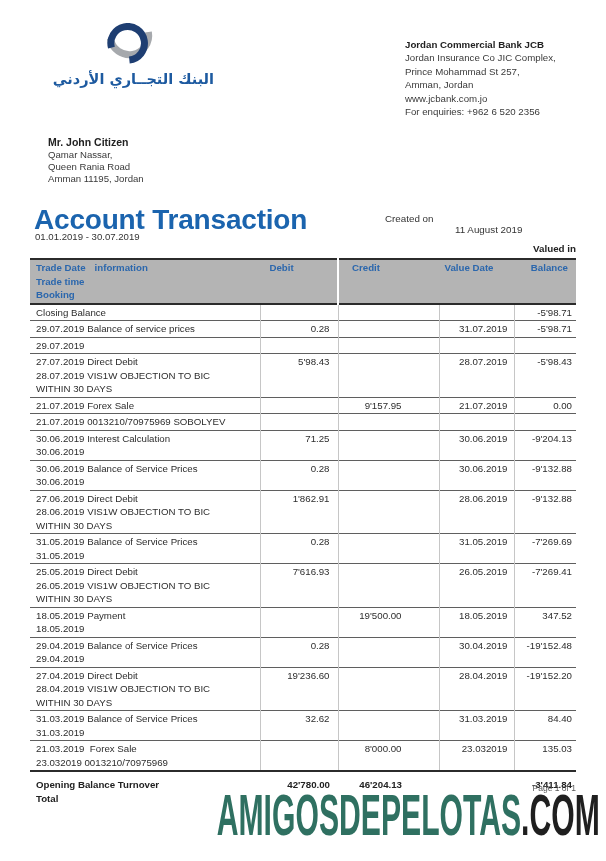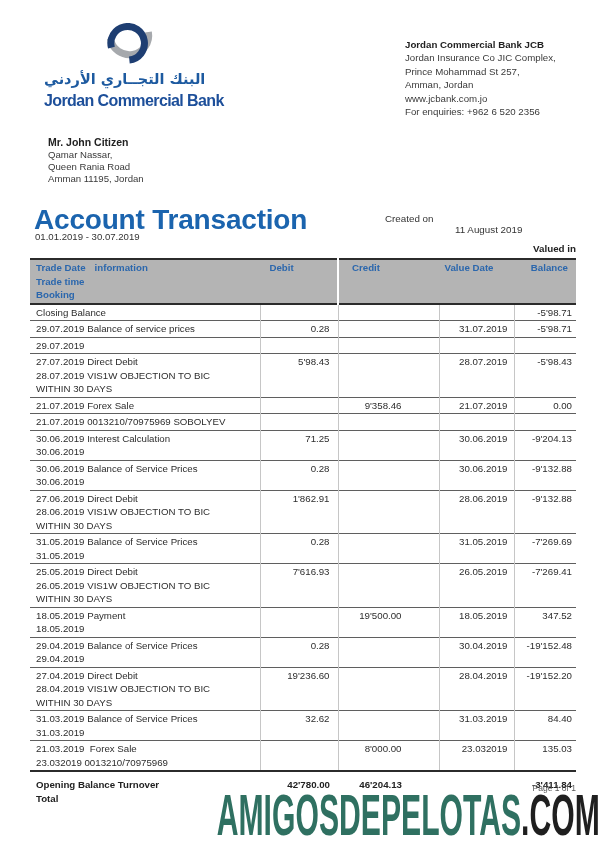--- a/index.html
+++ b/index.html
@@ -3,21 +3,21 @@
 <meta charset="utf-8">
 <style>
   html,body{margin:0;padding:0;background:#fff;}
   .page{
     position:relative;width:606px;height:861px;background:#ffffff;overflow:hidden;
     font-family:"Liberation Sans",sans-serif;color:#2d2d2d;
   }
   
   .logo-swirl{position:absolute;left:98px;top:23px;}
   .brand-arabic{
-    position:absolute;left:44px;top:71px;width:170px;text-align:left;
+    position:absolute;left:44px;top:71px;width:170px;text-align:right;
     direction:rtl;font-family:"DejaVu Sans",sans-serif;font-weight:bold;
     font-size:14.5px;color:#1d5aa0;white-space:nowrap;
   }
   .brand-latin{
     position:absolute;left:44px;top:92px;width:170px;text-align:center;
     font-weight:bold;font-size:16px;letter-spacing:-0.6px;color:#1d4f9a;white-space:nowrap;
   }
   
   .bank-contact{position:absolute;left:405px;top:38px;font-size:9.7px;line-height:13.4px;color:#3a3a3a;}
   .bank-contact .bname{font-weight:bold;color:#222;}
@@ -72,21 +72,20 @@
 
 <div class="page">
 
   <div class="logo-swirl">
     <svg width="56" height="46" viewBox="0 0 100 82" xmlns="http://www.w3.org/2000/svg">
       <path d="M 90 16 A 34 34 0 1 1 22 28" fill="none" stroke="#a6a9ad" stroke-width="12.5" stroke-linecap="butt"></path>
       <path d="M 24 44 A 30 30 0 1 1 56 66" fill="none" stroke="#1e3e72" stroke-width="12.5" stroke-linecap="butt"></path>
     </svg>
   </div>
   <div class="brand-arabic">البنك التجــاري الأردني</div>
-  <div class="brand-latin">Jordan Commercial Bank</div>
 
   <div class="bank-contact">
     <div class="bname">Jordan Commercial Bank JCB</div>
     <div>Jordan Insurance Co JIC Complex,</div>
     <div>Prince Mohammad St 257,</div>
     <div>Amman, Jordan</div>
     <div>www.jcbank.com.jo</div>
     <div>For enquiries: +962 6 520 2356</div>
   </div>
 
@@ -163,21 +162,21 @@
           <td class="c-num c-debit mid">5'98.43</td>
           <td class="c-num c-credit mid"></td>
           <td class="c-num c-date mid">28.07.2019</td>
           <td class="c-num c-balance mid">-5'98.43</td>
         </tr>
         <tr>
           <td class="c-info">
             <div>21.07.2019 Forex Sale</div>
           </td>
           <td class="c-num c-debit"></td>
-          <td class="c-num c-credit">9'358.46</td>
+          <td class="c-num c-credit">9'157.95</td>
           <td class="c-num c-date">21.07.2019</td>
           <td class="c-num c-balance">0.00</td>
         </tr>
         <tr>
           <td class="c-info">
             <div>21.07.2019 0013210/70975969 SOBOLYEV</div>
           </td>
           <td class="c-num c-debit"></td>
           <td class="c-num c-credit"></td>
           <td class="c-num c-date"></td>

